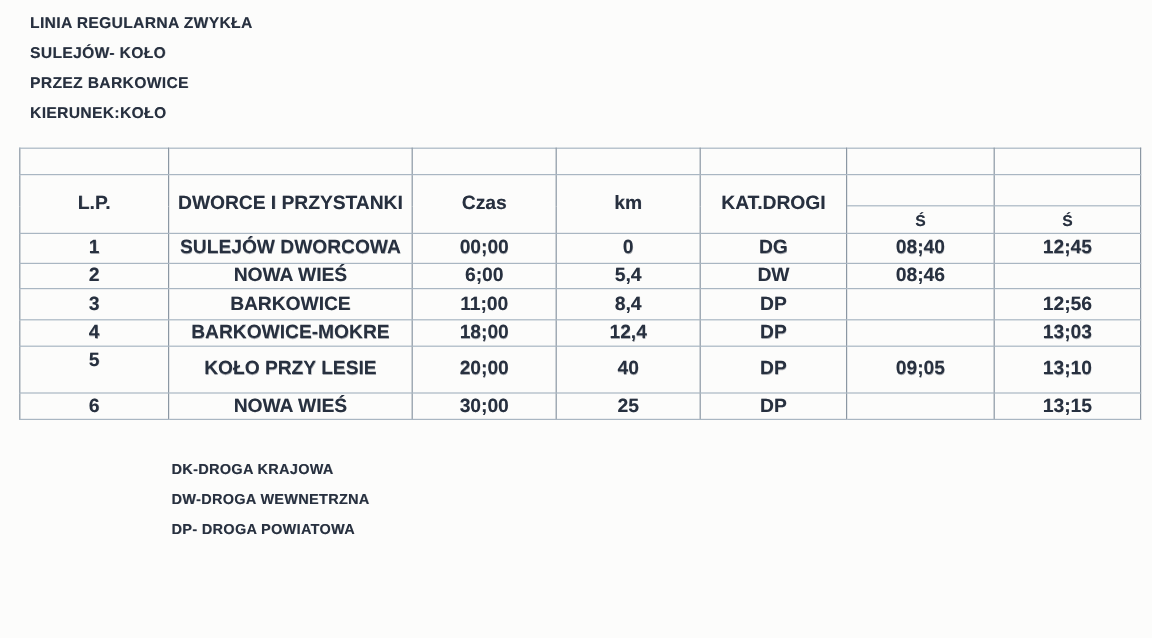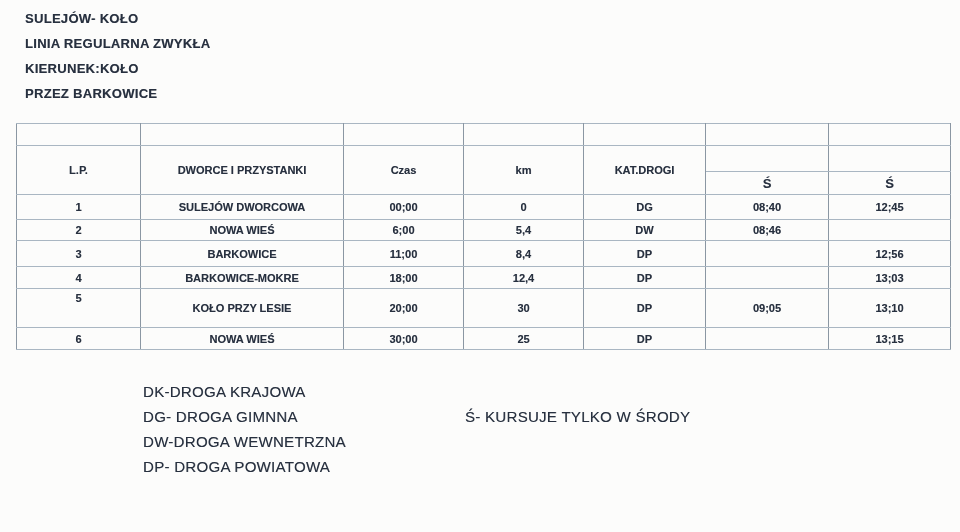--- a/index.html
+++ b/index.html
@@ -35,21 +35,21 @@
     top: 123px;
     width: 934px;
     table-layout: fixed;
     border-collapse: collapse;
   }
   table.timetable td {
     border-left: 1px solid #8b97a3;
     border-right: 1px solid #8b97a3;
     border-top: 1px solid #a9b6c2;
     border-bottom: 1px solid #a9b6c2;
-    font-size: 11px;
+    font-size: 16px;
     font-weight: 600;
     text-align: center;
     vertical-align: middle;
     padding: 0;
     overflow: hidden;
     white-space: nowrap;
     text-shadow: 0.25px 0.25px 0.25px rgba(39,48,63,0.4);
   }
   table.timetable { border: 1px solid #8b97a3; }
 
@@ -65,42 +65,42 @@
 
   td.c-stop { text-align: left; padding-left: 8px; }
   td.h-cat  { font-size: 11px; }
   tr.d5 td.c-lp { vertical-align: top; padding-top: 3px; }
 
   
   .legend {
     position: absolute;
     left: 143px;
     top: 379px;
-    font-size: 15px;
-    font-weight: normal;
+    font-size: 12px;
+    font-weight: bold;
     letter-spacing: 0.3px;
     line-height: 25px;
     text-shadow: 0.3px 0.3px 0.3px rgba(39,48,63,0.45);
   }
   .legend .legend-line { position: relative; white-space: nowrap; }
   .legend .s-note {
     position: absolute;
     left: 322px;
     top: 0;
     white-space: nowrap;
   }
 </style>
 </head>
 <body>
 
 <div class="title-block">
+  <div>LINIA REGULARNA ZWYKŁA</div>
   <div>SULEJÓW- KOŁO</div>
-  <div>LINIA REGULARNA ZWYKŁA</div>
+  <div>PRZEZ BARKOWICE</div>
   <div>KIERUNEK:KOŁO</div>
-  <div>PRZEZ BARKOWICE</div>
 </div>
 
 <table class="timetable">
   <colgroup>
     <col style="width:124px">
     <col style="width:203px">
     <col style="width:120px">
     <col style="width:120px">
     <col style="width:122px">
     <col style="width:123px">
@@ -163,38 +163,34 @@
       <td>18;00</td>
       <td>12,4</td>
       <td>DP</td>
       <td></td>
       <td>13;03</td>
     </tr>
     <tr class="d5">
       <td class="c-lp">5</td>
       <td class="c-stop">KOŁO PRZY LESIE</td>
       <td>20;00</td>
-      <td>30</td>
+      <td>40</td>
       <td>DP</td>
       <td>09;05</td>
       <td>13;10</td>
     </tr>
     <tr class="d6">
       <td class="c-lp">6</td>
       <td class="c-stop">NOWA WIEŚ</td>
       <td>30;00</td>
       <td>25</td>
       <td>DP</td>
       <td></td>
       <td>13;15</td>
     </tr>
   </tbody>
 </table>
 
 <div class="legend">
   <div class="legend-line">DK-DROGA KRAJOWA</div>
-  <div class="legend-line">
-    <span>DG- DROGA GIMNNA</span>
-    <span class="s-note">Ś- KURSUJE TYLKO W ŚRODY</span>
-  </div>
   <div class="legend-line">DW-DROGA WEWNETRZNA</div>
   <div class="legend-line">DP- DROGA POWIATOWA</div>
 </div>
 
 </body></html>

